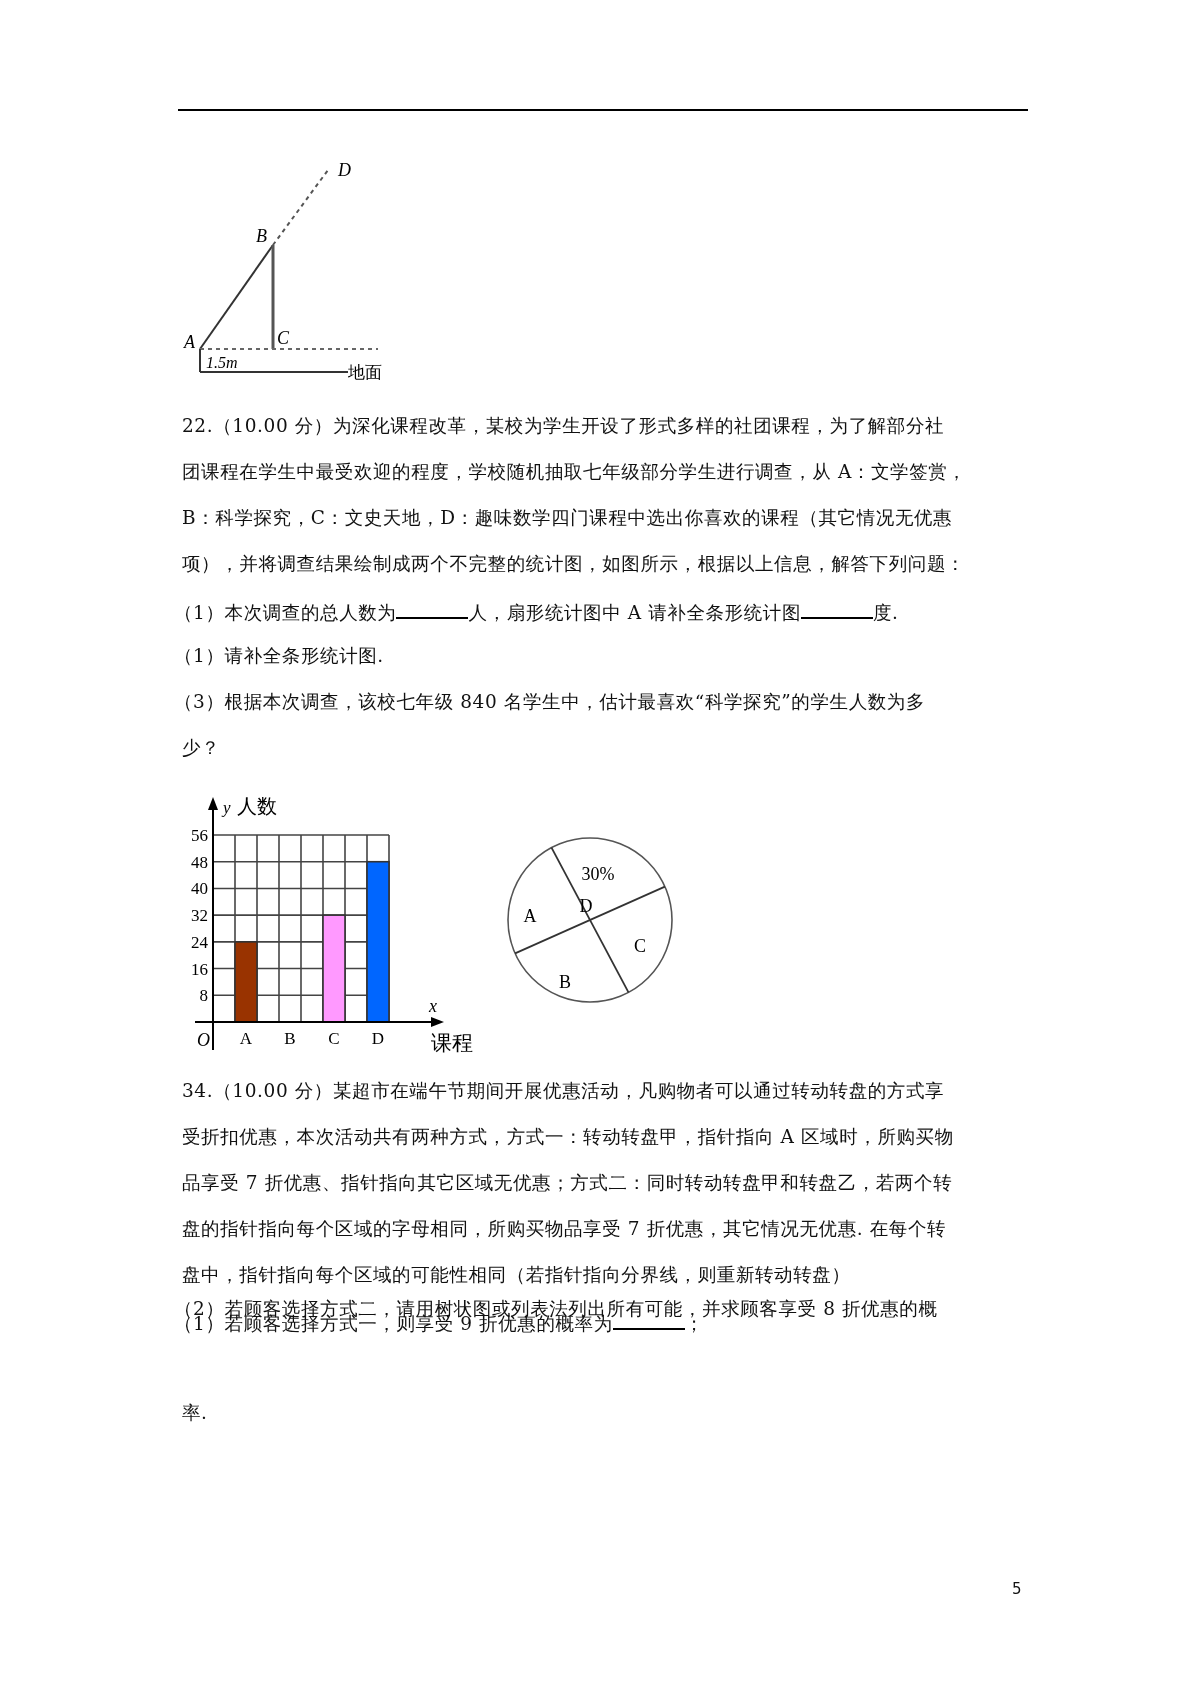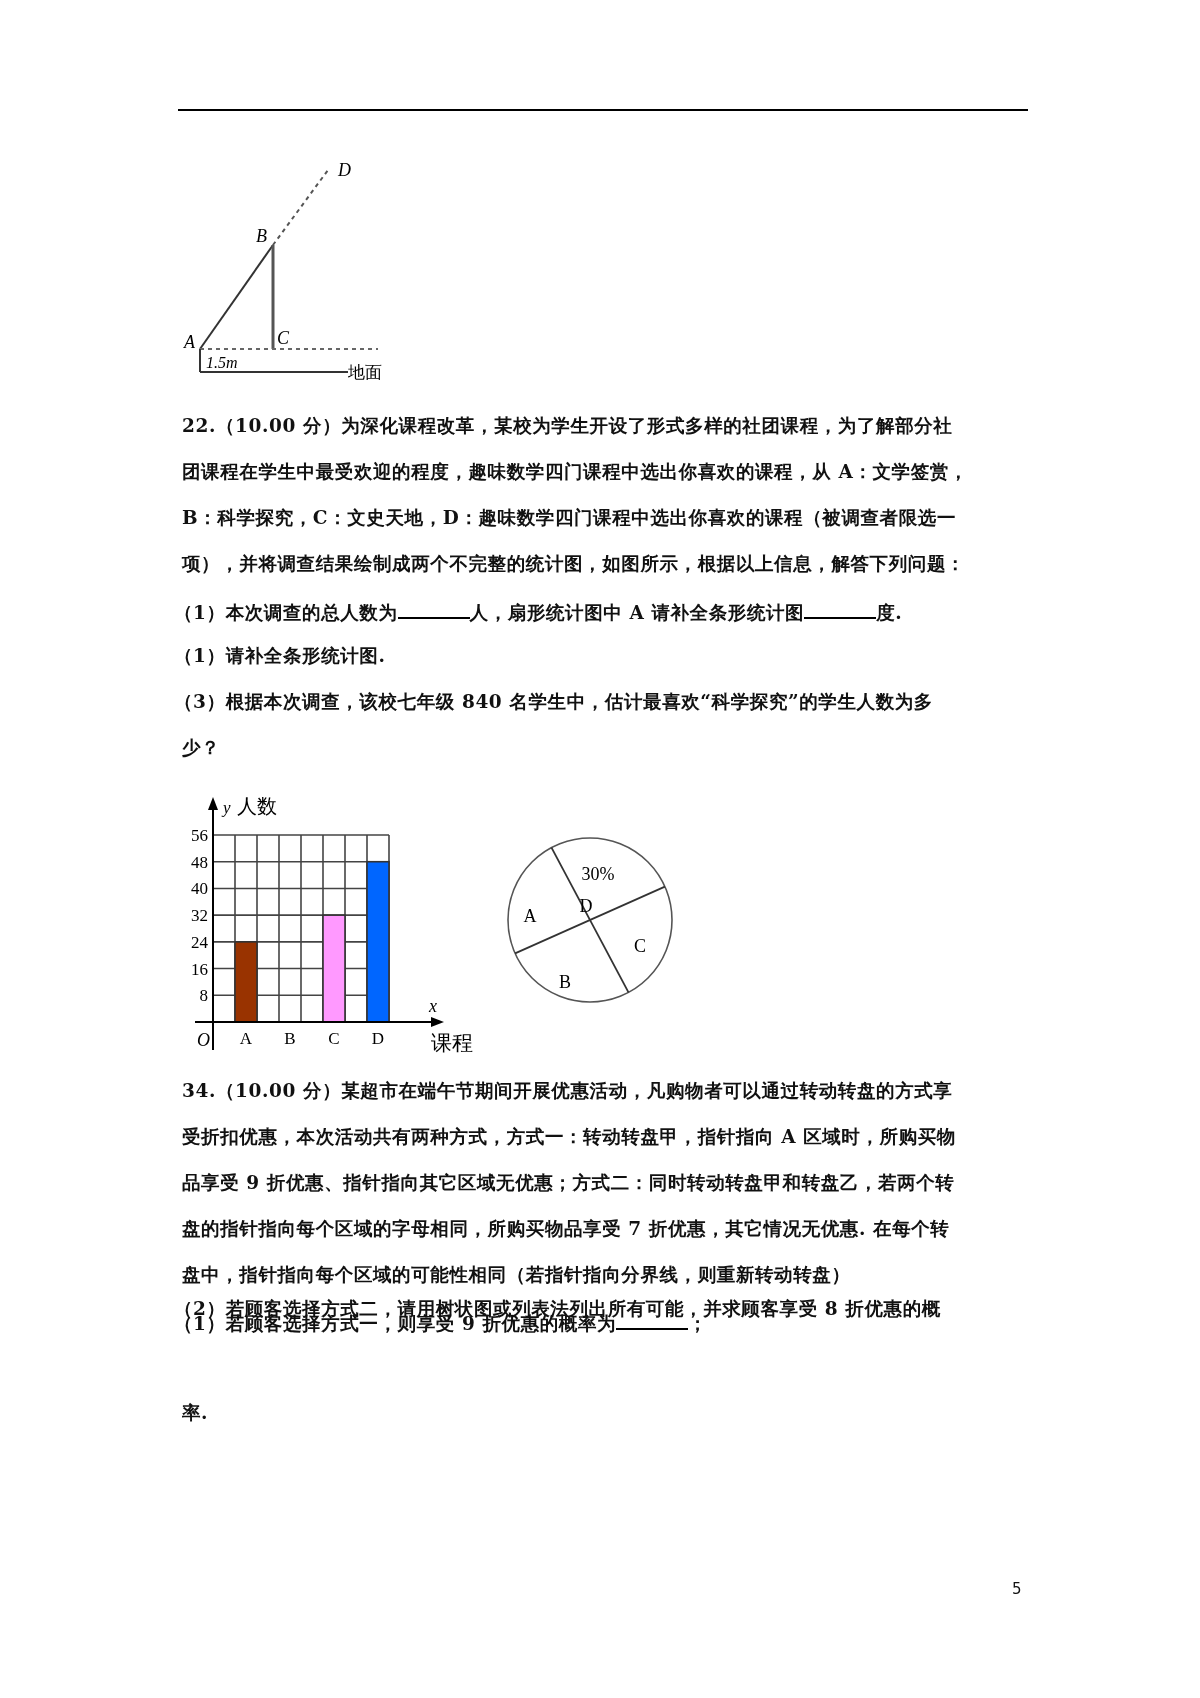--- a/index.html
+++ b/index.html
@@ -1,20 +1,20 @@
 <!DOCTYPE html>
 <html><head>
 <meta charset="utf-8">
 <style>
   html,body{margin:0;padding:0;background:#fff;}
   body{width:1200px;height:1698px;position:relative;overflow:hidden;
        font-family:"DejaVu Serif","Liberation Serif",serif;color:#111;}
   .rule{position:absolute;left:178px;top:109px;width:850px;height:2px;background:#000;}
   .fig1{position:absolute;left:178px;top:150px;width:230px;height:240px;}
-  .p{position:absolute;left:182px;width:850px;font-size:18.5px;line-height:22px;white-space:nowrap;letter-spacing:0.6px;font-weight:bold;}
+  .p{position:absolute;left:182px;width:850px;font-size:18.5px;line-height:22px;white-space:nowrap;letter-spacing:0.6px;}
   .chart{position:absolute;left:180px;top:790px;width:340px;height:270px;}
   .pie{position:absolute;left:500px;top:830px;width:180px;height:180px;}
   .pagenum{position:absolute;left:1012px;top:1580px;font-family:"DejaVu Sans","Liberation Sans",sans-serif;font-size:15px;}
   .blank{display:inline-block;width:72px;border-bottom:2px solid #000;height:18px;vertical-align:baseline;}
   svg text{font-family:"Liberation Serif","DejaVu Serif",serif;}
 </style>
 </head>
 <body>
 
 <div class="rule"></div>
@@ -28,22 +28,22 @@
   <line x1="22" y1="222" x2="170" y2="222" stroke="#333" stroke-width="2"></line>
   <text x="160" y="26" font-size="18" font-style="italic">D</text>
   <text x="78" y="92" font-size="18" font-style="italic">B</text>
   <text x="99" y="194" font-size="18" font-style="italic">C</text>
   <text x="6" y="198" font-size="18" font-style="italic">A</text>
   <text x="28" y="218" font-size="16" font-style="italic">1.5m</text>
   <text x="170" y="228" font-size="17">地面</text>
 </svg>
 
 <div class="p" style="top:415px">22.（10.00 分）为深化课程改革，某校为学生开设了形式多样的社团课程，为了解部分社</div>
-<div class="p" style="top:461px">团课程在学生中最受欢迎的程度，趣味数学四门课程中选出你喜欢的课程，从 A：文学签赏，</div>
-<div class="p" style="top:507px">B：科学探究，C：文史天地，D：趣味数学四门课程中选出你喜欢的课程（被调查者限选一</div>
+<div class="p" style="top:461px">团课程在学生中最受欢迎的程度，学校随机抽取七年级部分学生进行调查，从 A：文学签赏，</div>
+<div class="p" style="top:507px">B：科学探究，C：文史天地，D：趣味数学四门课程中选出你喜欢的课程（其它情况无优惠</div>
 <div class="p" style="top:553px">项），并将调查结果绘制成两个不完整的统计图，如图所示，根据以上信息，解答下列问题：</div>
 <div class="p" style="top:599px;left:174px">
   <span>（1）本次调查的总人数为</span><span class="blank"></span><span>人，扇形统计图中 A 请补全条形统计图</span><span class="blank"></span><span>度.</span>
 </div>
 <div class="p" style="top:645px;left:174px">（1）请补全条形统计图.</div>
 <div class="p" style="top:691px;left:174px">（3）根据本次调查，该校七年级 840 名学生中，估计最喜欢“科学探究”的学生人数为多</div>
 <div class="p" style="top:737px">少？</div>
 
 <svg class="chart" id="barchart" viewBox="0 0 340 270">
     <line x1="33" y1="45" x2="33" y2="232" stroke="#444" stroke-width="1.6"></line>
@@ -93,21 +93,21 @@
     <line x1="164.91072752669328" y1="56.64759526778439" x2="15.089272473306735" y2="123.35240473221563" stroke="#333" stroke-width="1.8"></line>
     <text x="30" y="92" font-size="18" text-anchor="middle">A</text>
     <text x="65" y="158" font-size="18" text-anchor="middle">B</text>
     <text x="140" y="122" font-size="18" text-anchor="middle">C</text>
     <text x="86" y="82" font-size="18" text-anchor="middle">D</text>
     <text x="98" y="50" font-size="18" text-anchor="middle">30%</text>
   </svg>
 
 <div class="p" style="top:1080px">34.（10.00 分）某超市在端午节期间开展优惠活动，凡购物者可以通过转动转盘的方式享</div>
 <div class="p" style="top:1126px">受折扣优惠，本次活动共有两种方式，方式一：转动转盘甲，指针指向 A 区域时，所购买物</div>
-<div class="p" style="top:1172px">品享受 9 折优惠、指针指向其它区域无优惠；方式二：同时转动转盘甲和转盘乙，若两个转</div>
+<div class="p" style="top:1172px">品享受 7 折优惠、指针指向其它区域无优惠；方式二：同时转动转盘甲和转盘乙，若两个转</div>
 <div class="p" style="top:1218px">盘的指针指向每个区域的字母相同，所购买物品享受 7 折优惠，其它情况无优惠. 在每个转</div>
 <div class="p" style="top:1264px">盘中，指针指向每个区域的可能性相同（若指针指向分界线，则重新转动转盘）</div>
 <div class="p" style="top:1310px;left:174px">
   <span>（1）若顾客选择方式一，则享受 9 折优惠的概率为</span><span class="blank"></span><span>；</span>
 </div>
 <div class="p" style="top:1298px;left:174px">（2）若顾客选择方式二，请用树状图或列表法列出所有可能，并求顾客享受 8 折优惠的概</div>
 <div class="p" style="top:1402px">率.</div>
 
 <div class="pagenum">5</div>
 

